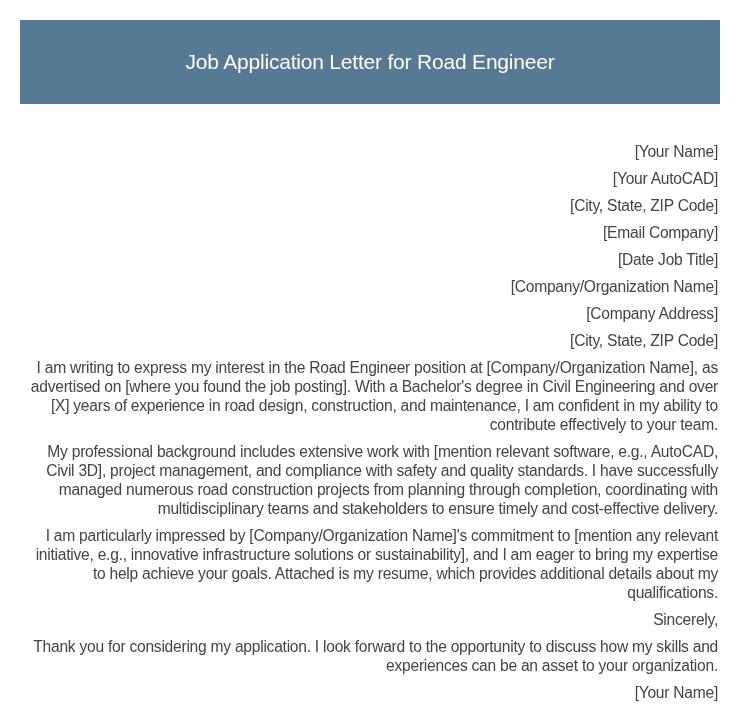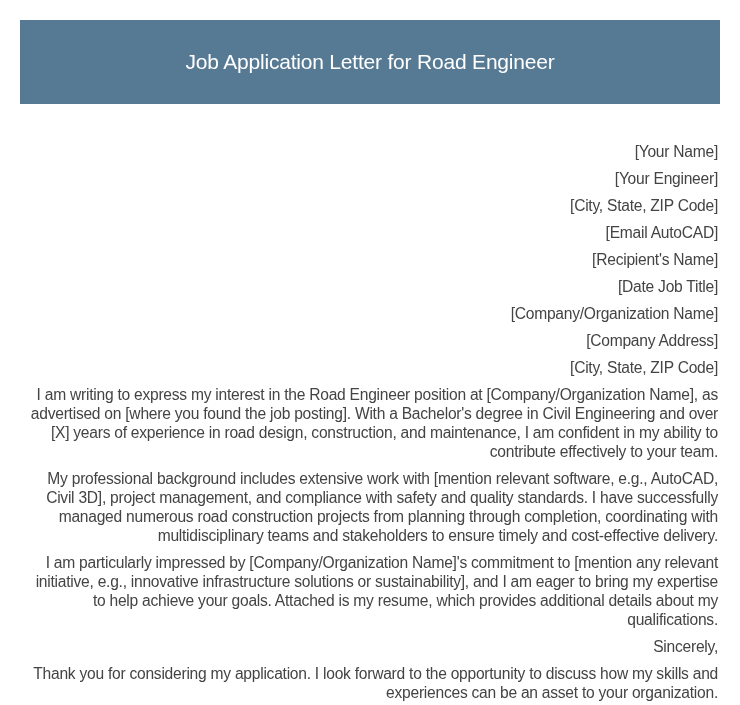--- a/index.html
+++ b/index.html
@@ -11,24 +11,23 @@
 </style>
 </head>
 <body>
 
 <div class="header">
   <h1>Job Application Letter for Road Engineer</h1>
 </div>
 
 <div class="letter">
   <p>[Your Name]</p>
-  <p>[Your Engineer]</p>
+  <p>[Your AutoCAD]</p>
   <p>[City, State, ZIP Code]</p>
-  <p>[Email AutoCAD]</p>
-  <p>[Recipient's Name]</p>
+  <p>[Email Company]</p>
   <p>[Date Job Title]</p>
   <p>[Company/Organization Name]</p>
   <p>[Company Address]</p>
   <p>[City, State, ZIP Code]</p>
   <p>I am writing to express my interest in the Road Engineer position at [Company/Organization Name], as advertised on [where you found the job posting]. With a Bachelor's degree in Civil Engineering and over [X] years of experience in road design, construction, and maintenance, I am confident in my ability to contribute effectively to your team.</p>
   <p>My professional background includes extensive work with [mention relevant software, e.g., AutoCAD, Civil 3D], project management, and compliance with safety and quality standards. I have successfully managed numerous road construction projects from planning through completion, coordinating with multidisciplinary teams and stakeholders to ensure timely and cost-effective delivery.</p>
   <p>I am particularly impressed by [Company/Organization Name]'s commitment to [mention any relevant initiative, e.g., innovative infrastructure solutions or sustainability], and I am eager to bring my expertise to help achieve your goals. Attached is my resume, which provides additional details about my qualifications.</p>
   <p>Sincerely,</p>
   <p>Thank you for considering my application. I look forward to the opportunity to discuss how my skills and experiences can be an asset to your organization.</p>
   <p>[Your Name]</p>

